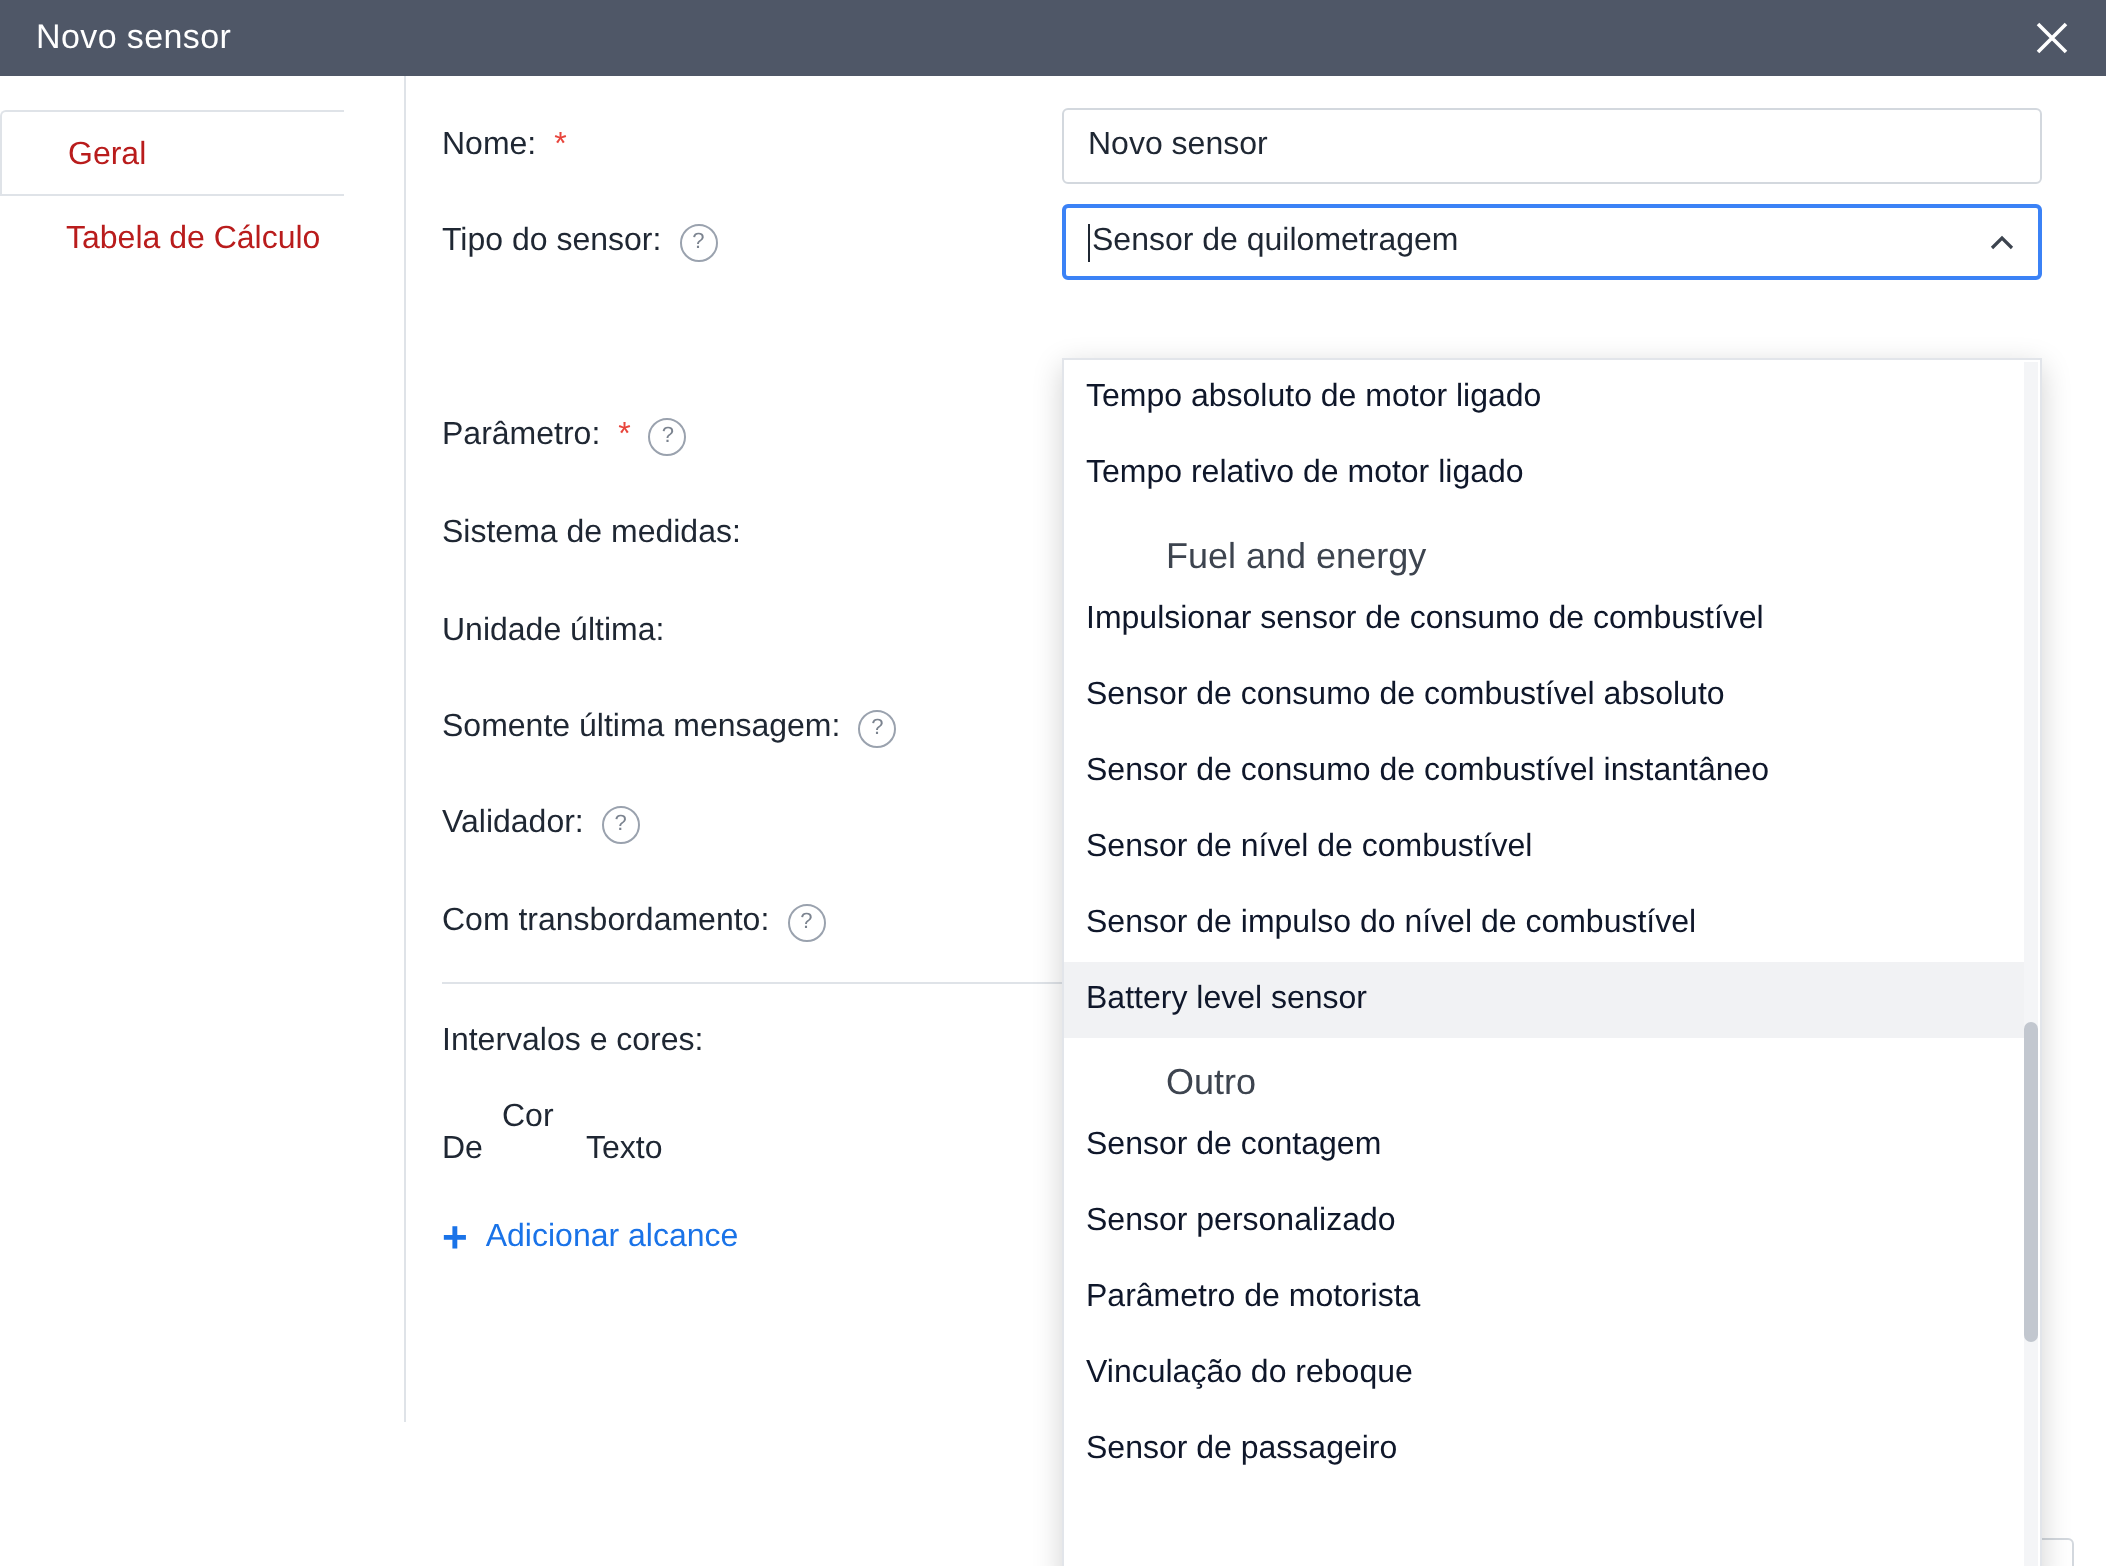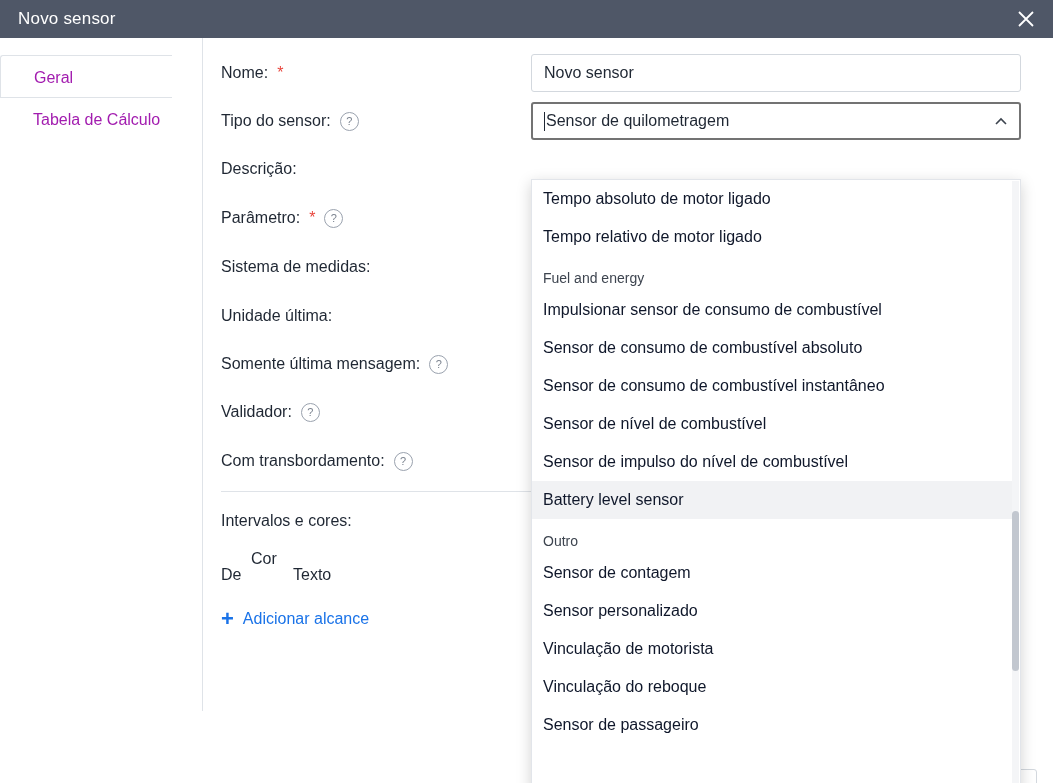--- a/index.html
+++ b/index.html
@@ -69,21 +69,21 @@
     height: 673px;
     border-right: 1px solid #dfe3e8;
     box-sizing: border-box;
     padding-top: 17px;
   }
   .tab {
     height: 43px;
     line-height: 43px;
     padding-left: 33px;
     font-size: 16px;
-    color: #a21caf;
+    color: #b91c1c;
     cursor: pointer;
     box-sizing: border-box;
   }
   .tab.active {
     background: #ffffff;
     border: 1px solid #dfe3e8;
     border-right: none;
     border-bottom: none;
     width: 172px;
     border-top-left-radius: 3px;
@@ -142,21 +142,21 @@
     border-radius: 3px;
     background: #fff;
     font-size: 16px;
     color: #1f2733;
     padding: 0 12px;
     display: flex;
     align-items: center;
     font-family: "Liberation Sans", sans-serif;
   }
   .field.focused {
-    border: 2px solid #737373;
+    border: 2px solid #3b82f6;
     padding: 0 11px;
   }
   .caret {
     display: inline-block;
     width: 1px;
     height: 19px;
     background: #1f2733;
     margin-right: 1px;
   }
   .chev {
@@ -260,22 +260,23 @@
     font-size: 16px;
     color: #0f172a;
     cursor: pointer;
     white-space: nowrap;
   }
   .dd-item.selected { background: #f1f2f4; }
   .dd-group {
     height: 35px;
     line-height: 44px;
     padding-left: 11px;
-    font-size: 14px;
+    font-size: 18px;
     color: #3d444f;
+    margin-left: 40px;
   }
   .dd-scrollbar {
     position: absolute;
     right: 1px;
     top: 1px;
     width: 7px;
     height: 610px;
     background: #f4f5f7;
   }
   .dd-thumb {
@@ -334,25 +335,20 @@
           <span class="caret"></span>
           <span>Sensor de quilometragem</span>
           <span class="chev">
             <svg width="14" height="14" viewBox="0 0 14 14">
               <path d="M2 9 L7 4 L12 9" stroke="#3d444f" stroke-width="1.6" fill="none"></path>
             </svg>
           </span>
         </div>
       </div>
 
-      <div class="row" style="top:107px;">
-        <span class="label">
-          <span>Descrição:</span>
-        </span>
-      </div>
 
       <div class="row" style="top:156px;">
         <span class="label">
           <span>Parâmetro:</span>
             <span class="req">*</span>
           <span class="help">?</span>
         </span>
       </div>
 
       <div class="row" style="top:205px;">
@@ -419,21 +415,21 @@
         <div class="dd-group">Fuel and energy</div>
         <div class="dd-item">Impulsionar sensor de consumo de combustível</div>
         <div class="dd-item">Sensor de consumo de combustível absoluto</div>
         <div class="dd-item">Sensor de consumo de combustível instantâneo</div>
         <div class="dd-item">Sensor de nível de combustível</div>
         <div class="dd-item">Sensor de impulso do nível de combustível</div>
         <div class="dd-item selected">Battery level sensor</div>
         <div class="dd-group">Outro</div>
         <div class="dd-item">Sensor de contagem</div>
         <div class="dd-item">Sensor personalizado</div>
-        <div class="dd-item">Vinculação de motorista</div>
+        <div class="dd-item">Parâmetro de motorista</div>
         <div class="dd-item">Vinculação do reboque</div>
         <div class="dd-item">Sensor de passageiro</div>
       </div>
       <div class="dd-scrollbar">
         <div class="dd-thumb"></div>
       </div>
     </div>
 
   </div>
 </div>

